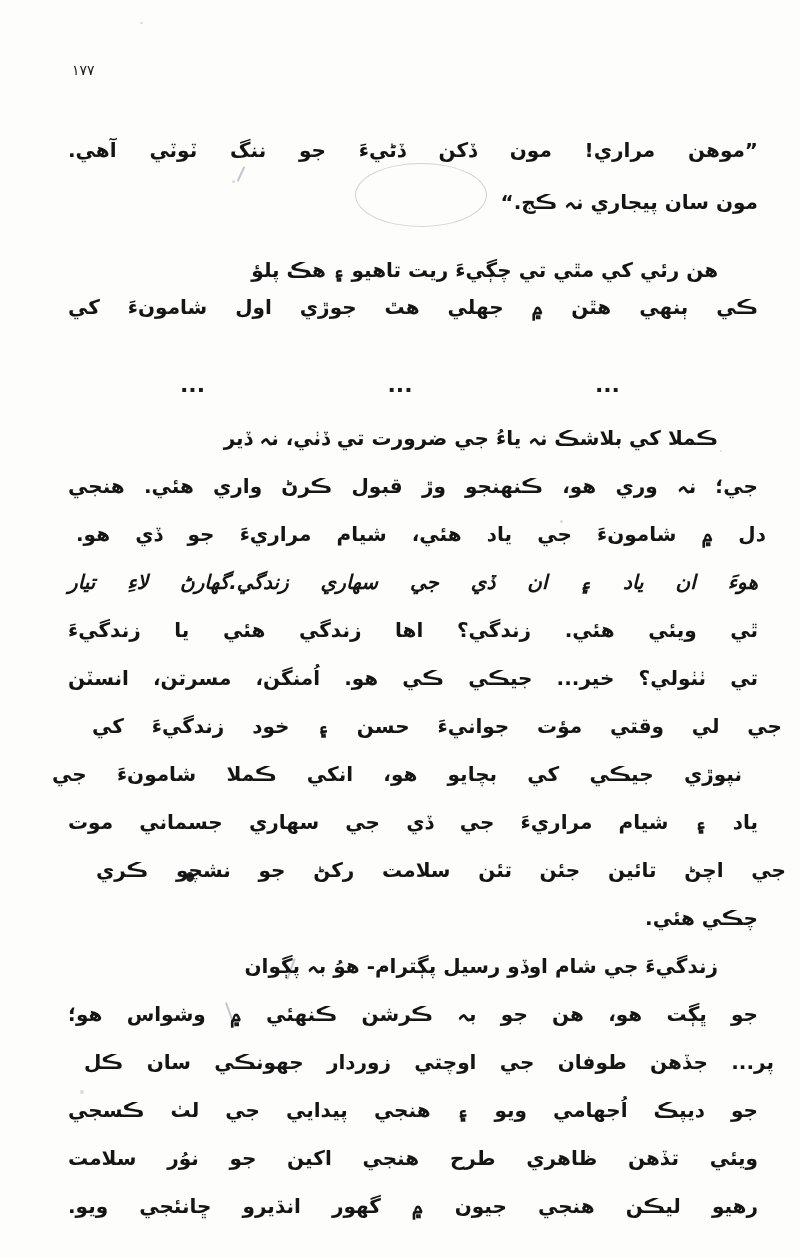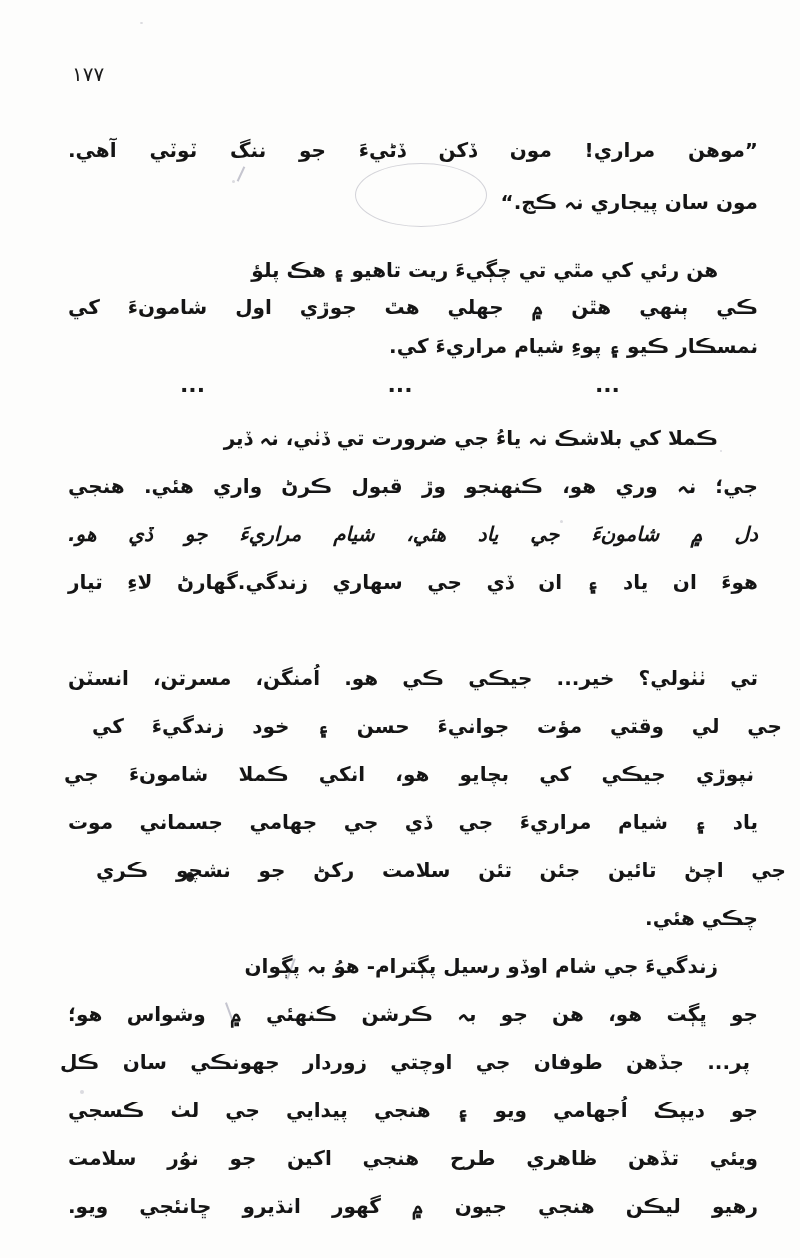--- a/index.html
+++ b/index.html
@@ -24,21 +24,21 @@
     .speckle {
       position: absolute;
       background: #9a9aa8;
       border-radius: 50%;
       opacity: 0.35;
     }
     .page-number {
       position: absolute;
       left: 72px;
       top: 62px;
-      font-size: 20px;
+      font-size: 14px;
       letter-spacing: 2px;
       direction: rtl;
       unicode-bidi: bidi-override;
       color: #1a1a1a;
     }
     .line {
       position: absolute;
       direction: rtl;
       text-align: justify;
       text-align-last: justify;
@@ -107,39 +107,39 @@
   <div class="mark" style="left:228px;top:1002px;height:18px;transform:rotate(-20deg);"></div>
   <div class="ink-dot"></div>
 
   <div class="page-number">٧٧١</div>
 
   <div class="line" style="left:68px;top:130px;width:690px;">”موهن مراري! مون ڏکن ڏڻيءَ جو ننگ ٽوٽي آهي.</div>
   <div class="line short" style="left:420px;top:182px;width:338px;">مون سان پيجاري نہ ڪج.“</div>
 
   <div class="line first-indent" style="left:68px;top:230px;width:650px;margin-top:20px;">هن رئي کي مٿي تي چڳيءَ ريت تاهيو ۽ هڪ پلؤ</div>
   <div class="line" style="left:68px;top:278px;width:690px;margin-top:9px;">ڪي ٻنهي هٿن ۾ جهلي هٿ جوڙي اول شامونءَ کي</div>
-  <div class="line short" style="left:260px;top:326px;width:498px;">نمسڪار ڪيو ۽ پوءِ شيام مراريءَ کي.</div>
 
   <div class="ellipsis-row">
     <span>...</span>
     <span>...</span>
     <span>...</span>
   </div>
 
   <div class="line first-indent" style="left:68px;top:418px;width:650px;">ڪملا کي بلاشڪ نہ ياءُ جي ضرورت تي ڏٺي، نہ ڏير</div>
   <div class="line" style="left:68px;top:466px;width:690px;">جي؛ نہ وري هو، ڪنهنجو وڙ قبول ڪرڻ واري هئي. هنجي</div>
-  <div class="line" style="left:68px;top:514px;width:690px;font-style:italic;">دل ۾ شامونءَ جي ياد هئي، شيام مراريءَ جو ڏي هو.</div>
-  <div class="line" style="left:68px;top:562px;width:690px;">هوءَ ان ياد ۽ ان ڏي جي سهاري زندگي.گهارڻ لاءِ تيار</div>
+  <div class="line" style="left:76px;top:514px;width:690px;">دل ۾ شامونءَ جي ياد هئي، شيام مراريءَ جو ڏي هو.</div>
+  <div class="line" style="left:68px;top:562px;width:690px;font-style:italic;">هوءَ ان ياد ۽ ان ڏي جي سهاري زندگي.گهارڻ لاءِ تيار</div>
+  <div class="line" style="left:68px;top:610px;width:690px;">ٿي ويئي هئي. زندگي؟ اها زندگي هئي يا زندگيءَ</div>
   <div class="line" style="left:68px;top:658px;width:690px;">تي ٺٺولي؟ خير... جيڪي ڪي هو. اُمنگن، مسرتن، انسٽن</div>
   <div class="line" style="left:68px;top:706px;width:690px;margin-left:24px;">جي لي وقتي مؤت جوانيءَ حسن ۽ خود زندگيءَ کي</div>
-  <div class="line" style="left:64px;top:754px;width:690px;">نپوڙي جيڪي کي بچايو هو، انکي ڪملا شامونءَ جي</div>
-  <div class="line" style="left:68px;top:802px;width:690px;">ياد ۽ شيام مراريءَ جي ڏي جي جهامي جسماني موت</div>
+  <div class="line" style="left:52px;top:754px;width:690px;">نپوڙي جيڪي کي بچايو هو، انکي ڪملا شامونءَ جي</div>
+  <div class="line" style="left:68px;top:802px;width:690px;">ياد ۽ شيام مراريءَ جي ڏي جي سهاري جسماني موت</div>
   <div class="line" style="left:68px;top:850px;width:690px;margin-left:28px;">جي اچڻ تائين جئن تئن سلامت رکڻ جو نشچو ڪري</div>
   <div class="line short" style="left:600px;top:898px;width:158px;">چڪي هئي.</div>
 
   <div class="line first-indent" style="left:68px;top:946px;width:650px;">زندگيءَ جي شام اوڏو رسيل پڳترام- هوُ بہ پڳوان</div>
   <div class="line" style="left:68px;top:994px;width:690px;">جو ڀڳت هو، هن جو بہ ڪرشن ڪنهئي ۾ وشواس هو؛</div>
-  <div class="line" style="left:60px;top:1042px;width:690px;">پر... جڏهن طوفان جي اوچتي زوردار جهونڪي سان ڪل</div>
+  <div class="line" style="left:84px;top:1042px;width:690px;">پر... جڏهن طوفان جي اوچتي زوردار جهونڪي سان ڪل</div>
   <div class="line" style="left:68px;top:1090px;width:690px;">جو ديپڪ اُجهامي ويو ۽ هنجي پيدايي جي لٺ ڪسجي</div>
   <div class="line" style="left:68px;top:1138px;width:690px;">ويئي تڏهن ظاهري طرح هنجي اکين جو نوُر سلامت</div>
   <div class="line" style="left:68px;top:1186px;width:690px;">رهيو ليڪن هنجي جيون ۾ گهور انڌيرو ڇانئجي ويو.</div>
 
 </div>
 
 </body></html>

